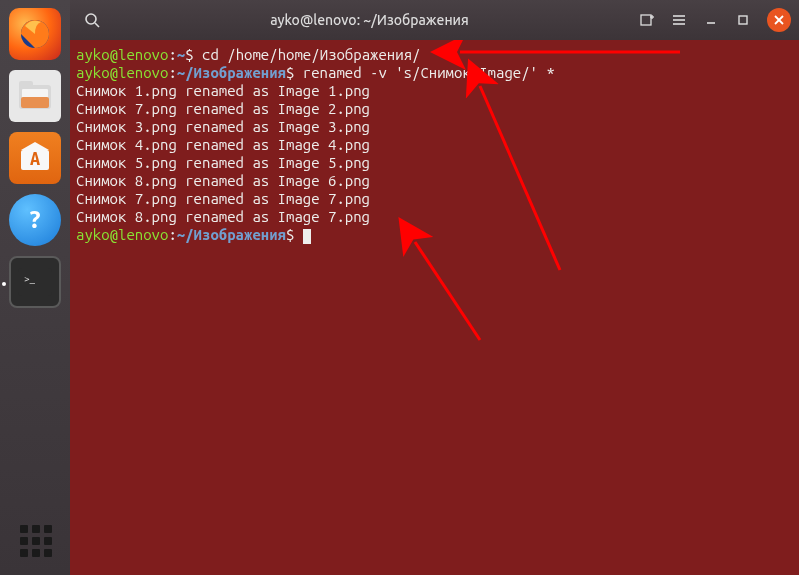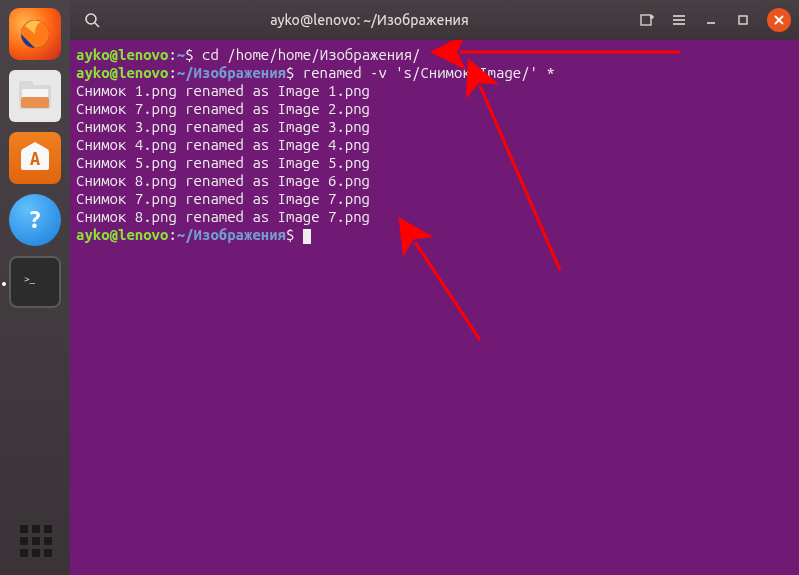--- a/index.html
+++ b/index.html
@@ -58,21 +58,21 @@
   gap: 4px;
 }
 .apps-grid span { width: 8px; height: 8px; background: #1a1a1a; border-radius: 1px; }
 
 .window {
   position: absolute;
   left: 70px;
   top: 0;
   width: 729px;
   height: 575px;
-  background: #701a75;
+  background: #7f1d1d;
   display: flex;
   flex-direction: column;
 }
 .titlebar {
   height: 40px;
   background: linear-gradient(to bottom, #484044, #3c3438);
   display: flex;
   align-items: center;
   padding: 0 8px;
   color: #dcdcdc;
@@ -101,21 +101,21 @@
 }
 .terminal-body {
   flex: 1;
   padding: 6px 6px;
   font-size: 15px;
   line-height: 18px;
   color: #eeeeec;
   white-space: pre;
   position: relative;
 }
-.p-user { color: #8ae234; font-weight: bold; }
+.p-user { color: #8ae234; font-weight: normal; }
 .p-path { color: #729fcf; font-weight: bold; }
 .p-white { color: #eeeeec; }
 .cursor {
   display: inline-block;
   width: 8px;
   height: 15px;
   background: #eeeeec;
   vertical-align: middle;
 }
 .arrow {

